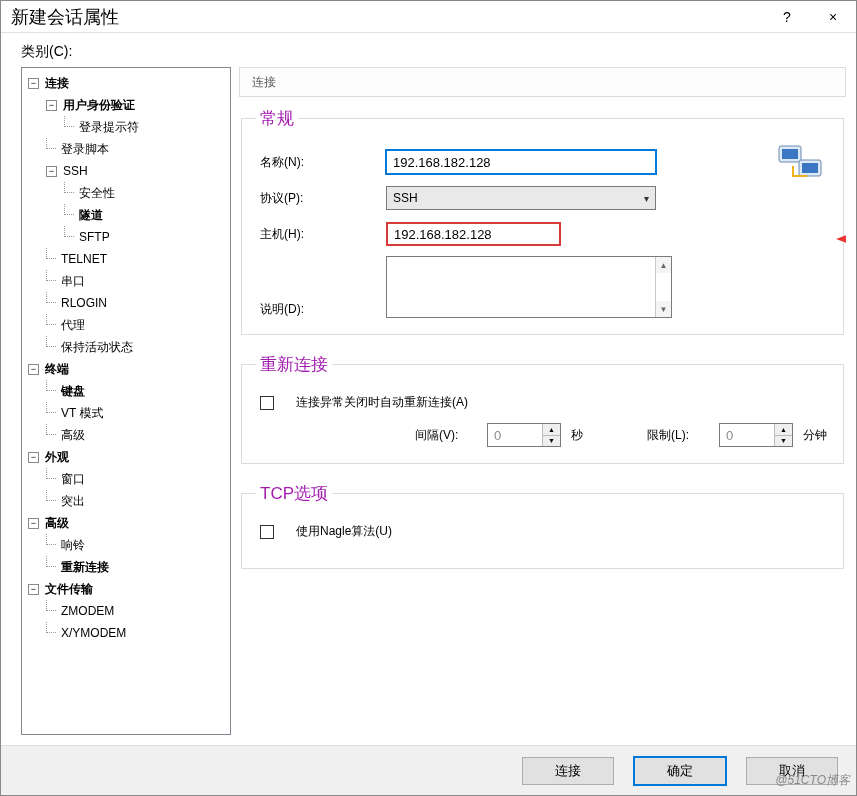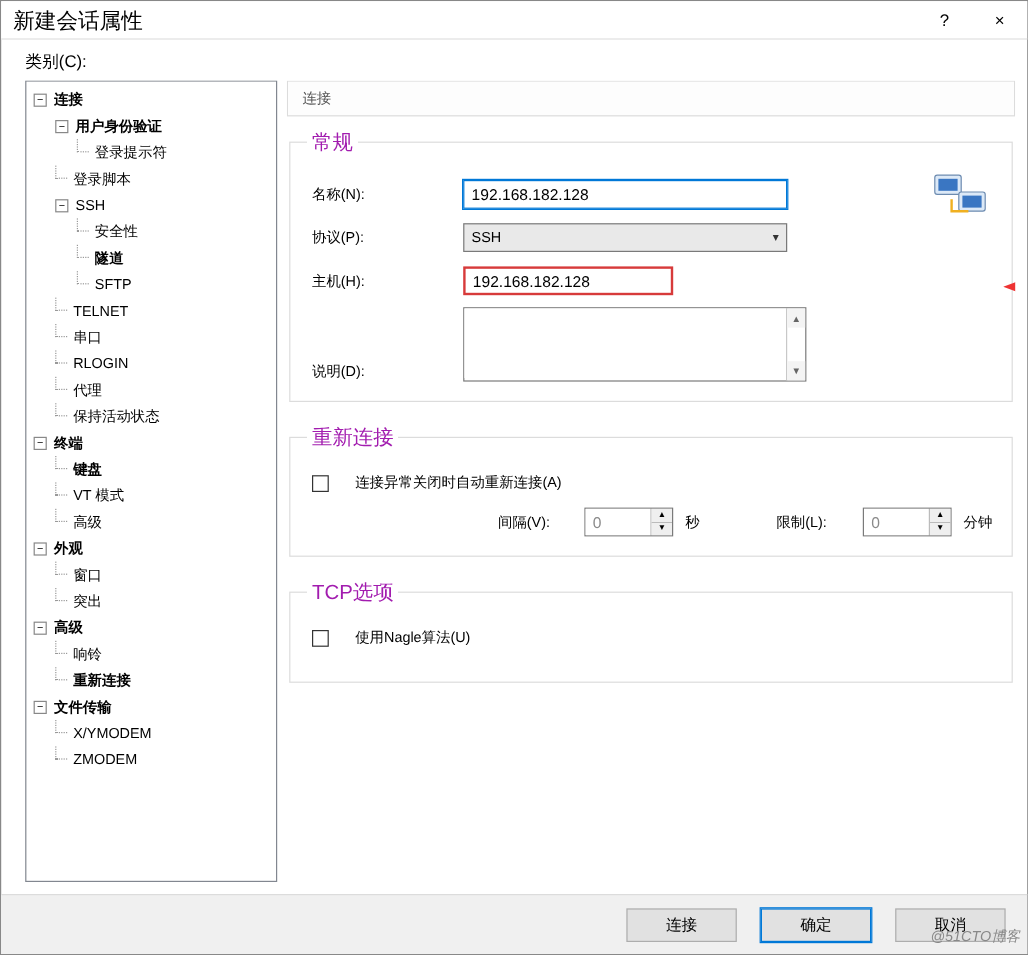--- a/index.html
+++ b/index.html
@@ -437,28 +437,28 @@
               <div class="row bold">
                 <span class="indent" style="width: 4px;"></span>
                 <span class="toggle">−</span>
                 <span class="lbl">文件传输</span>
               </div>
               <ul>
                 <li>
                   <div class="row">
                     <span class="indent" style="width: 22px;"></span>
                     <span class="dots"></span>
+                    <span class="lbl">ZMODEM</span>
+                  </div>
+                </li>
+                <li>
+                  <div class="row">
+                    <span class="indent" style="width: 22px;"></span>
+                    <span class="dots"></span>
                     <span class="lbl">X/YMODEM</span>
-                  </div>
-                </li>
-                <li>
-                  <div class="row">
-                    <span class="indent" style="width: 22px;"></span>
-                    <span class="dots"></span>
-                    <span class="lbl">ZMODEM</span>
                   </div>
                 </li>
               </ul>
             </li>
           </ul>
         </div>
     </div>
 
     <div class="right-pane">
       <div class="panel-header">连接</div>

